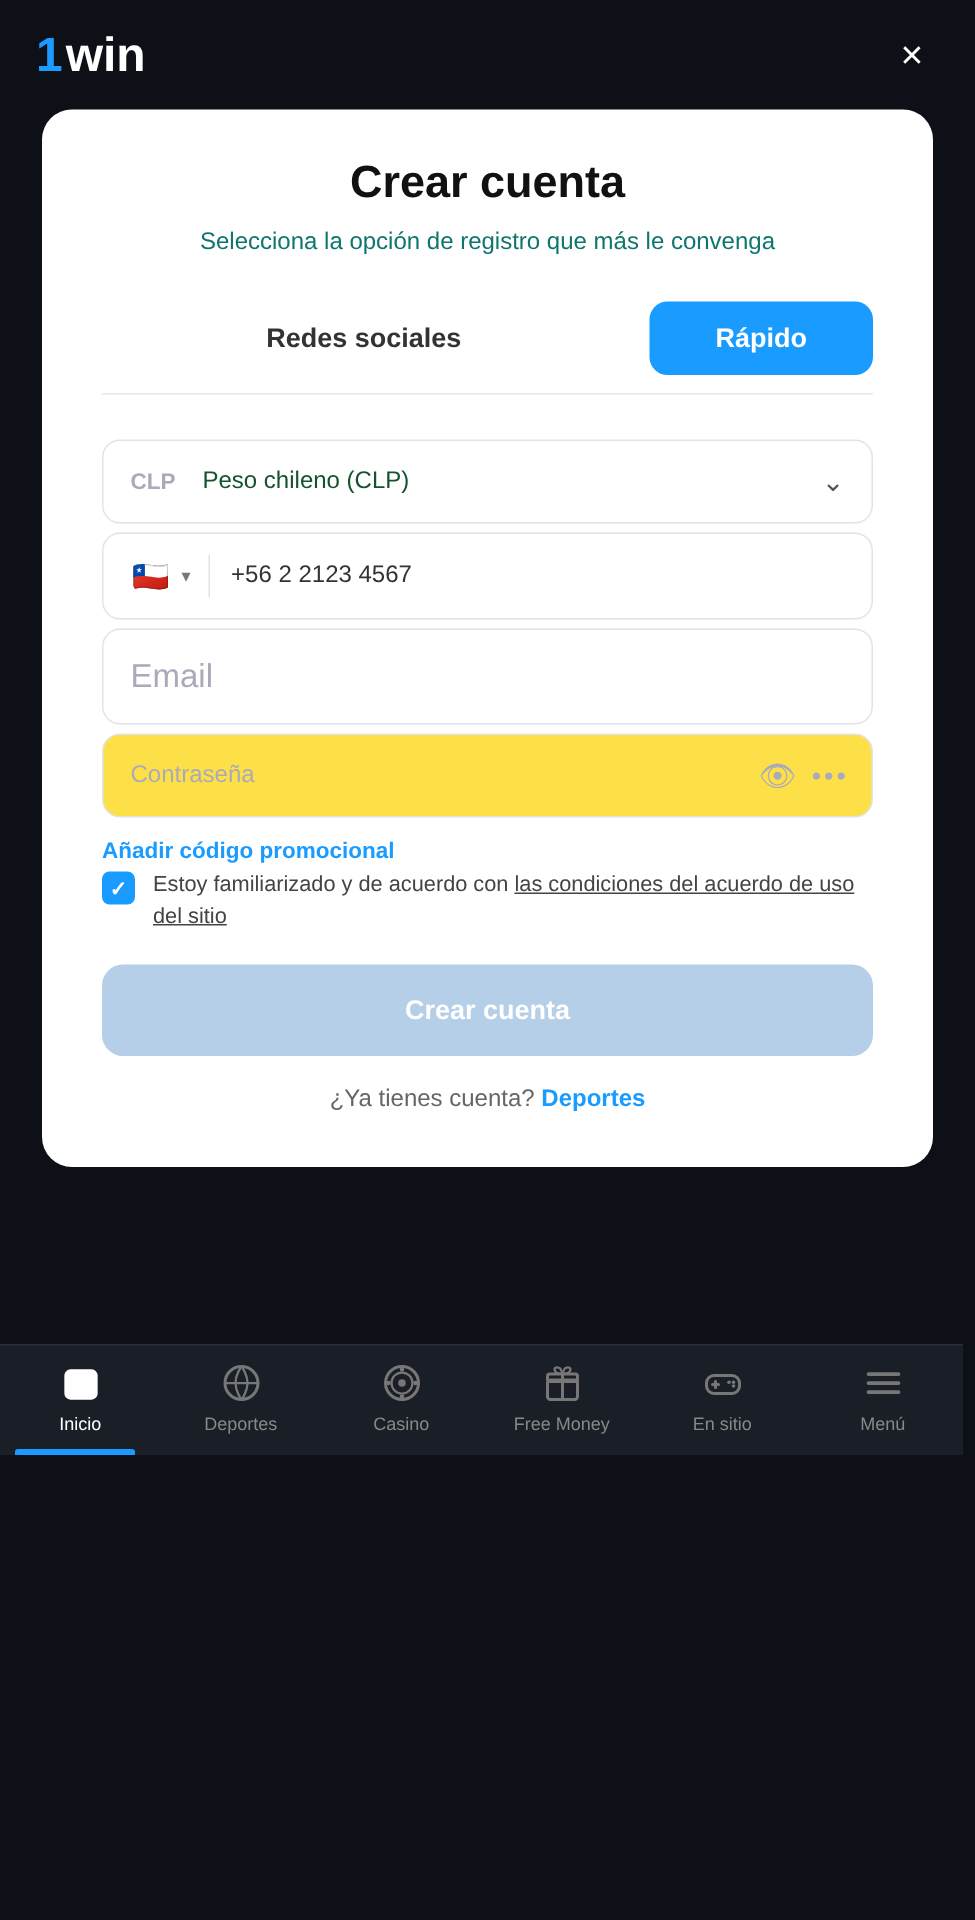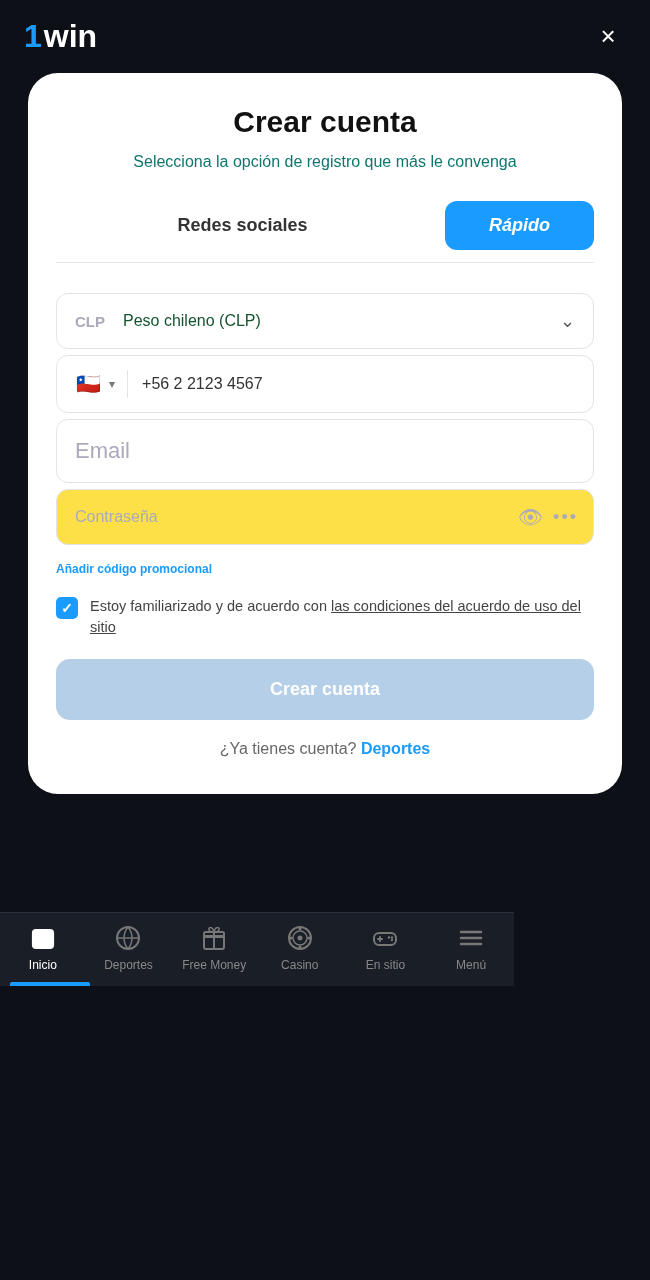--- a/index.html
+++ b/index.html
@@ -50,22 +50,22 @@
 
     
     .overlay-bg {
       background: #0d1117;
       padding: 0 28px 28px;
     }
 
     
     .modal-card {
       background: #ffffff;
-      border-radius: 30px;
-      padding: 32px 28px 36px;
+      border-radius: 20px;
+      padding: 32px 40px 36px;
       width: 100%;
     }
 
     .modal-title {
       text-align: center;
       font-size: 30px;
       font-weight: 800;
       color: #111;
       margin-bottom: 12px;
     }
@@ -193,24 +193,24 @@
       align-items: center;
       gap: 10px;
       color: #aab;
     }
     .eye-icon { font-size: 20px; cursor: pointer; }
     .dots-icon { font-size: 18px; letter-spacing: 2px; cursor: pointer; }
 
     
     .promo-link {
       color: #1a9bff;
-      font-size: 12px;
+      font-size: 15px;
       font-weight: 600;
       cursor: pointer;
-      margin-bottom: 20px;
+      margin-bottom: 4px;
       display: inline-block;
     }
 
     
     .checkbox-row {
       display: flex;
       align-items: flex-start;
       gap: 12px;
       margin-bottom: 22px;
     }
@@ -266,21 +266,21 @@
       font-weight: 700;
       text-decoration: none;
       cursor: pointer;
     }
 
     
     .bottom-nav {
       position: fixed;
       bottom: 0;
       left: 0;
-      width: 514px;
+      width: 642px;
       background: #1a1e26;
       display: flex;
       align-items: flex-end;
       justify-content: space-around;
       padding: 10px 0 14px;
       border-top: 1px solid #2a2e38;
     }
     .nav-item {
       display: flex;
       flex-direction: column;
@@ -332,21 +332,21 @@
 <div class="overlay-bg">
   <div class="modal-card">
 
     
     <div class="modal-title">Crear cuenta</div>
     <div class="modal-subtitle">Selecciona la opción de registro que más le convenga</div>
 
     
     <div style="display:flex; align-items:center; gap:16px; margin-bottom:30px; border-bottom:1.5px solid #e8e8e8; padding-bottom:12px;">
       <div style="flex:1; text-align:center; font-size:18px; font-weight:700; color:#333; cursor:pointer;">Redes sociales</div>
-      <button style="padding:14px 44px; background:#1a9bff; color:white; border-radius:12px; font-size:18px; font-weight:700; border:none; cursor:pointer;font-style:italic;">Rápido</button>
+      <button style="padding:14px 44px; background:#1a9bff; color:white; border-radius:12px; font-size:18px; font-weight:700; border:none; cursor:pointer;">Rápido</button>
     </div>
 
     
     <div class="field-group">
 
       <div class="field-select">
         <div style="display:flex; align-items:center; gap:8px;">
           <span class="clp-label">CLP</span>
           <span class="currency-name">Peso chileno (CLP)</span>
         </div>
@@ -422,48 +422,48 @@
         <path d="M14 3 C14 3, 18 8, 18 14 C18 20, 14 25, 14 25" stroke="#777" stroke-width="1.5"></path>
         <path d="M3 14 L25 14" stroke="#777" stroke-width="1.5"></path>
       </svg>
     </div>
     <span class="nav-label">Deportes</span>
   </div>
 
   <div class="nav-item">
     <div class="nav-icon">
       <svg viewBox="0 0 28 28" fill="none">
-        <rect x="4" y="12" width="20" height="13" rx="2" stroke="#777" stroke-width="2"></rect>
-        <rect x="4" y="8" width="20" height="5" rx="1.5" stroke="#777" stroke-width="2"></rect>
-        <path d="M14 8 L14 25" stroke="#777" stroke-width="2"></path>
-        <path d="M14 8 C14 8, 10 8, 9 6 C8 4, 10 3, 12 4 C13 4.5, 14 8, 14 8Z" stroke="#777" stroke-width="1.5" fill="none"></path>
-        <path d="M14 8 C14 8, 18 8, 19 6 C20 4, 18 3, 16 4 C15 4.5, 14 8, 14 8Z" stroke="#777" stroke-width="1.5" fill="none"></path>
-      </svg>
-    </div>
-    <span class="nav-label">Free Money</span>
-  </div>
-
-  <div class="nav-item">
-    <div class="nav-icon">
-      <svg viewBox="0 0 28 28" fill="none">
         <circle cx="14" cy="14" r="11" stroke="#777" stroke-width="2"></circle>
         <circle cx="14" cy="14" r="7" stroke="#777" stroke-width="1.5"></circle>
         <circle cx="14" cy="14" r="2.5" fill="#777"></circle>
         <circle cx="14" cy="5" r="1.5" fill="#777"></circle>
         <circle cx="14" cy="23" r="1.5" fill="#777"></circle>
         <circle cx="5" cy="14" r="1.5" fill="#777"></circle>
         <circle cx="23" cy="14" r="1.5" fill="#777"></circle>
       </svg>
     </div>
     <span class="nav-label">Casino</span>
   </div>
 
   <div class="nav-item">
     <div class="nav-icon">
       <svg viewBox="0 0 28 28" fill="none">
+        <rect x="4" y="12" width="20" height="13" rx="2" stroke="#777" stroke-width="2"></rect>
+        <rect x="4" y="8" width="20" height="5" rx="1.5" stroke="#777" stroke-width="2"></rect>
+        <path d="M14 8 L14 25" stroke="#777" stroke-width="2"></path>
+        <path d="M14 8 C14 8, 10 8, 9 6 C8 4, 10 3, 12 4 C13 4.5, 14 8, 14 8Z" stroke="#777" stroke-width="1.5" fill="none"></path>
+        <path d="M14 8 C14 8, 18 8, 19 6 C20 4, 18 3, 16 4 C15 4.5, 14 8, 14 8Z" stroke="#777" stroke-width="1.5" fill="none"></path>
+      </svg>
+    </div>
+    <span class="nav-label">Free Money</span>
+  </div>
+
+  <div class="nav-item">
+    <div class="nav-icon">
+      <svg viewBox="0 0 28 28" fill="none">
         <rect x="3" y="9" width="22" height="12" rx="5" stroke="#777" stroke-width="2"></rect>
         <path d="M9 13 L9 17 M7 15 L11 15" stroke="#777" stroke-width="2" stroke-linecap="round"></path>
         <circle cx="18" cy="13.5" r="1.2" fill="#777"></circle>
         <circle cx="21" cy="16" r="1.2" fill="#777"></circle>
         <circle cx="18" cy="16" r="0" fill="#777"></circle>
         <circle cx="21" cy="13.5" r="1.2" fill="#777"></circle>
       </svg>
     </div>
     <span class="nav-label">En sitio</span>
   </div>

